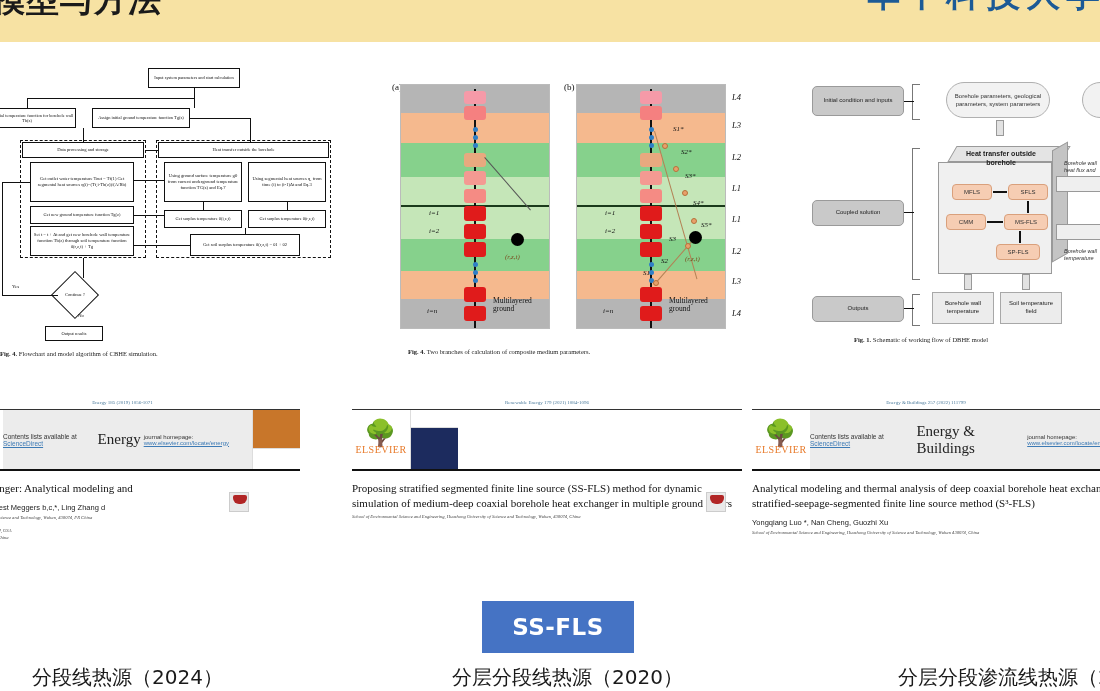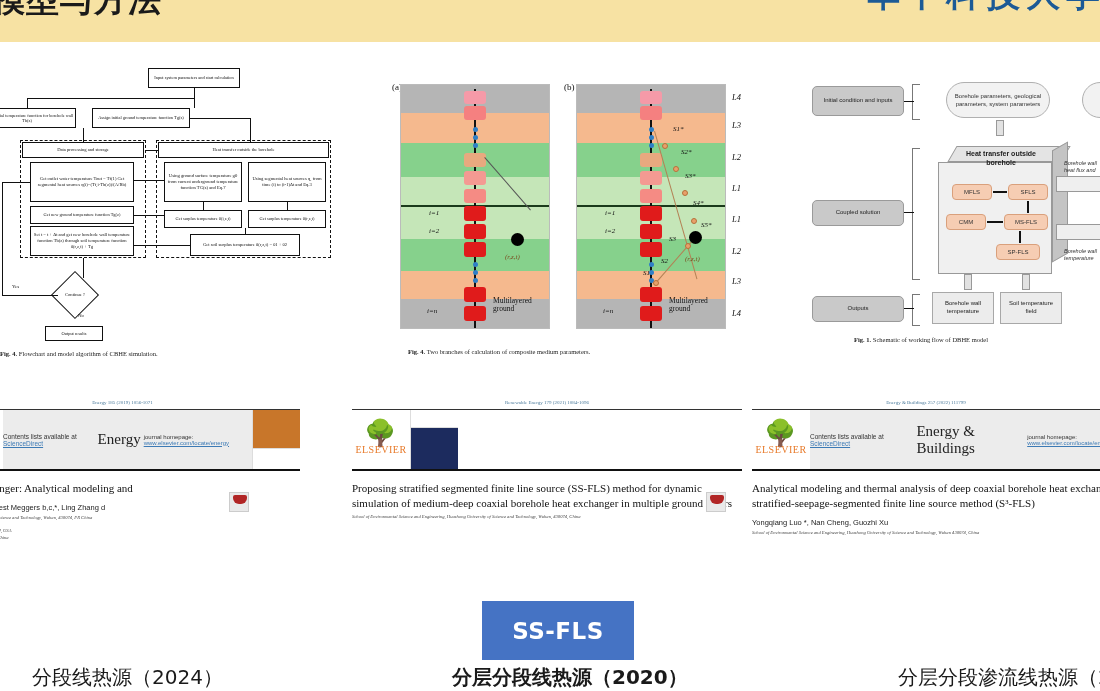--- a/index.html
+++ b/index.html
@@ -411,20 +411,20 @@
         </div>
       </div>
     </div>
     <div class="p-title">Analytical modeling and thermal analysis of deep coaxial borehole heat exchanger with stratified-seepage-segmented finite line source method (S³-FLS)</div>
     <div class="p-auth">Yongqiang Luo *, Nan Cheng, Guozhi Xu</div>
     <div class="p-aff">School of Environmental Science and Engineering, Huazhong University of Science and Technology, Wuhan 430074, China</div>
   </div>
 
   <div class="tagcap" style="left:32px;top:664px;">分段线热源（2024）</div>
 
-  <div class="tagbox" style="left:482px;top:601px;width:152px;height:59px;">
+  <div class="tagbox" style="left:482px;top:601px;width:152px;height:52px;">
     <span>SS-FLS</span>
   </div>
-  <div class="tagcap" style="left:452px;top:664px;font-weight:bold;">分层分段线热源（2020）</div>
+  <div class="tagcap" style="left:452px;top:664px;">分层分段线热源（2020）</div>
 
   <div class="tagcap" style="left:898px;top:664px;">分层分段渗流线热源（2022）</div>
 
 </div>
 
 </body></html>

